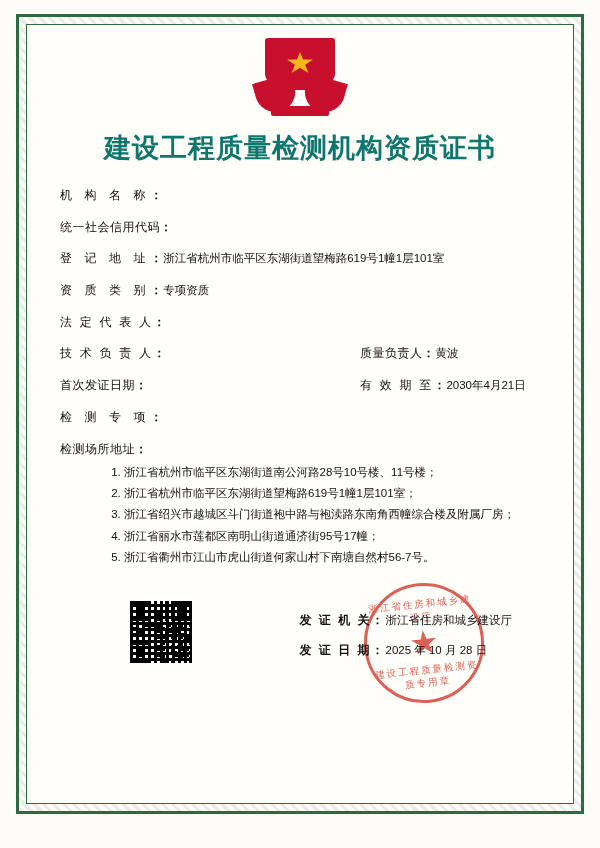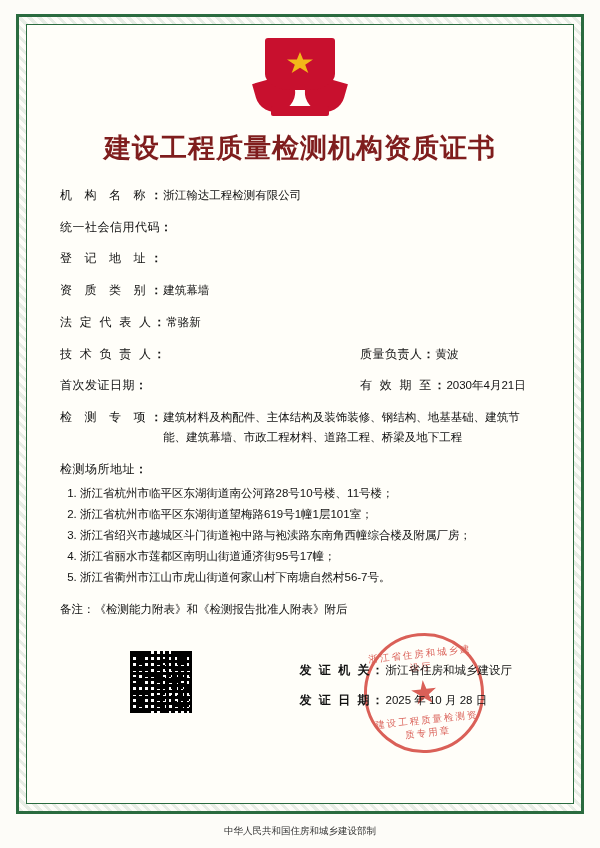--- a/index.html
+++ b/index.html
@@ -70,21 +70,21 @@
     position: absolute; left: 50%; bottom: 2px; width: 58px; height: 10px;
     transform: translateX(-50%);
     background: #c8102e; border-radius: 2px;
   }
 
   .doc-title {
     text-align: center;
     font-size: 27px;
     font-weight: bold;
     letter-spacing: 1px;
-    color: #7f1d1d;
+    color: #0f766e;
     margin: 10px 0 0 0;
   }
   .doc-number {
     text-align: center;
     font-size: 13px;
     margin: 16px 0 0 0;
     letter-spacing: 0.3px;
   }
 
   .fields { margin-top: 20px; }
@@ -110,21 +110,21 @@
   .two-col .left { display: flex; align-items: baseline; flex: 0 0 300px; }
   .two-col .right { display: flex; align-items: baseline; flex: 1 1 auto; }
   .items-text { font-size: 11.5px; line-height: 1.7; }
 
   ol.addr-list {
     margin: 4px 0 0 0;
     padding-left: 20px;
     font-size: 11.5px;
     line-height: 1.75;
   }
-  ol.addr-list li { margin-bottom: 1px; }
+  ol.addr-list li { margin-bottom: 1px; margin-left: 44px; }
 
   .remark {
     margin-top: 14px;
     font-size: 11.5px;
   }
 
   
   .bottom {
     position: relative;
     margin-top: 16px;
@@ -209,43 +209,42 @@
     </div>
 
     <div class="doc-title">建设工程质量检测机构资质证书</div>
 
 
     <div class="fields">
 
       <div class="row">
         <span class="lbl sp">机 构 名 称</span>
         <span class="colon">：</span>
-        <span class="val">浙江翰达工程检测有限公司</span>
       </div>
 
       <div class="row">
         <span class="lbl">统一社会信用代码</span>
         <span class="colon">：</span>
       </div>
 
       <div class="row">
         <span class="lbl sp">登 记 地 址</span>
         <span class="colon">：</span>
+        <span class="val">浙江省杭州市临平区东湖街道望梅路619号1幢1层101室</span>
       </div>
 
       <div class="row">
         <span class="lbl sp">资 质 类 别</span>
         <span class="colon">：</span>
-        <span class="val">建筑幕墙</span>
+        <span class="val">专项资质</span>
       </div>
 
       <div class="row">
         <span class="lbl sp2">法 定 代 表 人</span>
         <span class="colon">：</span>
-        <span class="val">常骆新</span>
       </div>
 
       <div class="row two-col">
         <span class="left">
           <span class="lbl sp2">技 术 负 责 人</span>
           <span class="colon">：</span>
         </span>
         <span class="right">
           <span class="lbl">质量负责人</span>
           <span class="colon">：</span>
@@ -261,40 +260,36 @@
         <span class="right">
           <span class="lbl sp2">有 效 期 至</span>
           <span class="colon">：</span>
           <span class="val">2030年4月21日</span>
         </span>
       </div>
 
       <div class="row">
         <span class="lbl sp">检 测 专 项</span>
         <span class="colon">：</span>
-        <span class="val items-text">建筑材料及构配件、主体结构及装饰装修、钢结构、地基基础、建筑节能、建筑幕墙、市政工程材料、道路工程、桥梁及地下工程</span>
       </div>
 
       <div>
         <div class="row" style="margin-bottom:2px;">
           <span class="lbl">检测场所地址</span>
           <span class="colon">：</span>
         </div>
         <ol class="addr-list">
           <li>浙江省杭州市临平区东湖街道南公河路28号10号楼、11号楼；</li>
           <li>浙江省杭州市临平区东湖街道望梅路619号1幢1层101室；</li>
           <li>浙江省绍兴市越城区斗门街道袍中路与袍渎路东南角西幢综合楼及附属厂房；</li>
           <li>浙江省丽水市莲都区南明山街道通济街95号17幢；</li>
           <li>浙江省衢州市江山市虎山街道何家山村下南塘自然村56-7号。</li>
         </ol>
       </div>
 
-      <div class="remark">
-        <span>备注：</span><span>《检测能力附表》和《检测报告批准人附表》附后</span>
-      </div>
 
     </div>
 
     <div class="bottom">
 
       <div class="qr">
         <div class="qr-inner">
             <div class="qr-cell" style="left: 0px; top: 0px; width: 2.95238px; height: 2.95238px;"></div>
             <div class="qr-cell" style="left: 2.95238px; top: 0px; width: 2.95238px; height: 2.95238px;"></div>
             <div class="qr-cell" style="left: 5.90476px; top: 0px; width: 2.95238px; height: 2.95238px;"></div>
@@ -530,14 +525,13 @@
           <span class="ilbl">发 证 日 期</span>
           <span class="ilbl">：</span>
           <span class="ival">2025 年  10 月  28 日</span>
         </div>
       </div>
 
     </div>
 
   </div>
 
-  <div class="footer">中华人民共和国住房和城乡建设部制</div>
 </div>
 
 </body></html>

